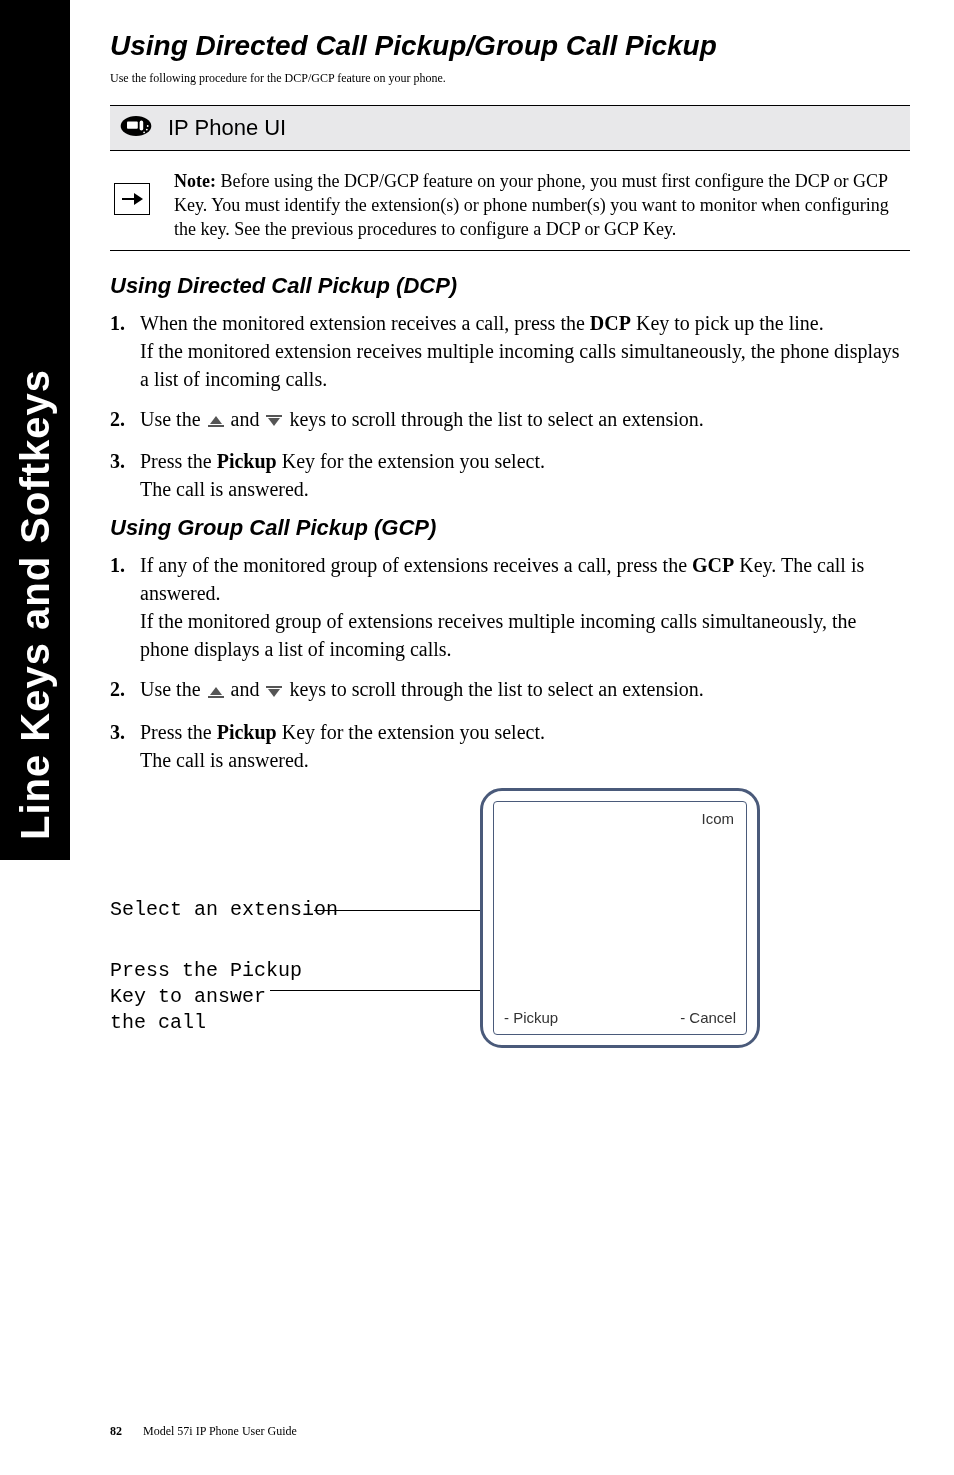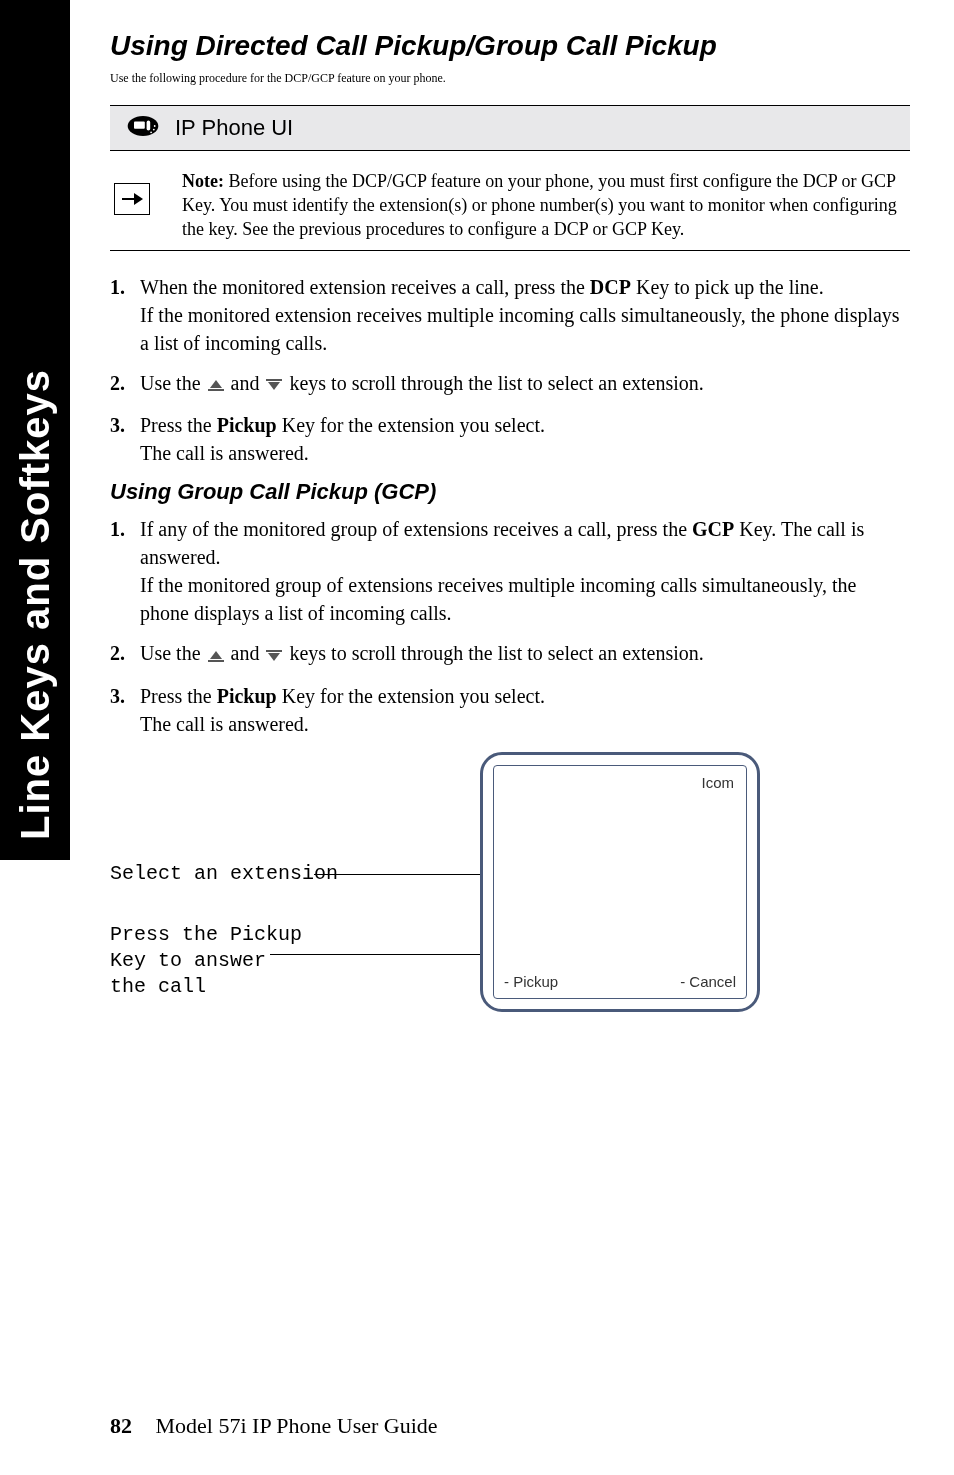--- a/index.html
+++ b/index.html
@@ -45,40 +45,40 @@
   }
   .body-text {
     font-size: 12px;
     line-height: 1.4;
     margin-bottom: 18px;
   }
   .ui-bar {
     background: #e8e8ea;
     border-top: 1.5px solid #000;
     border-bottom: 1.5px solid #000;
-    padding: 6px 15px;
+    padding: 6px 8px;
     display: flex;
     align-items: center;
     gap: 14px;
     margin-top: 10px;
     margin-bottom: 10px;
   }
   .ui-bar-label {
     font-family: 'Trebuchet MS', Arial, sans-serif;
     font-size: 22px;
     font-weight: 500;
   }
   .phone-icon svg { width: 36px; height: 28px; }
   .note-row {
     display: flex;
     align-items: flex-start;
     border-bottom: 1px solid #000;
     padding: 8px 0 8px 0;
     margin-bottom: 22px;
-    gap: 32px;
+    gap: 24px;
   }
   .arrow-box {
     border: 1.5px solid #000;
     width: 36px;
     height: 32px;
     display: flex;
     align-items: center;
     justify-content: center;
     margin-top: 14px;
     flex-shrink: 0;
@@ -190,21 +190,21 @@
     border-bottom: 7px solid transparent;
     border-left: 14px solid #000;
   }
   .ah1 { left: 372px; top: 115px; }
   .ah2 { left: 372px; top: 195px; }
 
   .footer {
     position: absolute;
     left: 110px;
     bottom: 36px;
-    font-size: 22px;
+    font-size: 12px;
   }
   .footer .pg { font-weight: bold; margin-right: 18px; }
 </style>
 </head>
 <body>
 
 <div class="side-tab">Line Keys and Softkeys</div>
 
 <div class="content">
 
@@ -230,20 +230,21 @@
       <svg width="22" height="14" viewBox="0 0 22 14">
           <line x1="1" y1="7" x2="14" y2="7" stroke="#000" stroke-width="2"></line>
           <polygon points="13,1 22,7 13,13" fill="#000"></polygon>
         </svg>
     </div>
     <div class="note-text">
       <span class="note-label">Note:</span><span> Before using the DCP/GCP feature on your phone, you must first configure the DCP or GCP Key. You must identify the extension(s) or phone number(s) you want to monitor when configuring the key. See the previous procedures to configure a DCP or GCP Key.</span>
     </div>
   </div>
 
+  <div class="h2-title">Using Directed Call Pickup (DCP)</div>
 
   <div class="step">
     <div class="step-num">1.</div>
     <div class="step-body">
       <span>When the monitored extension receives a call, press the </span><b>DCP</b><span> Key to pick up the line.</span><br>
       <span>If the monitored extension receives multiple incoming calls simultaneously, the phone displays a list of incoming calls.</span>
     </div>
   </div>
 
   <div class="step">

